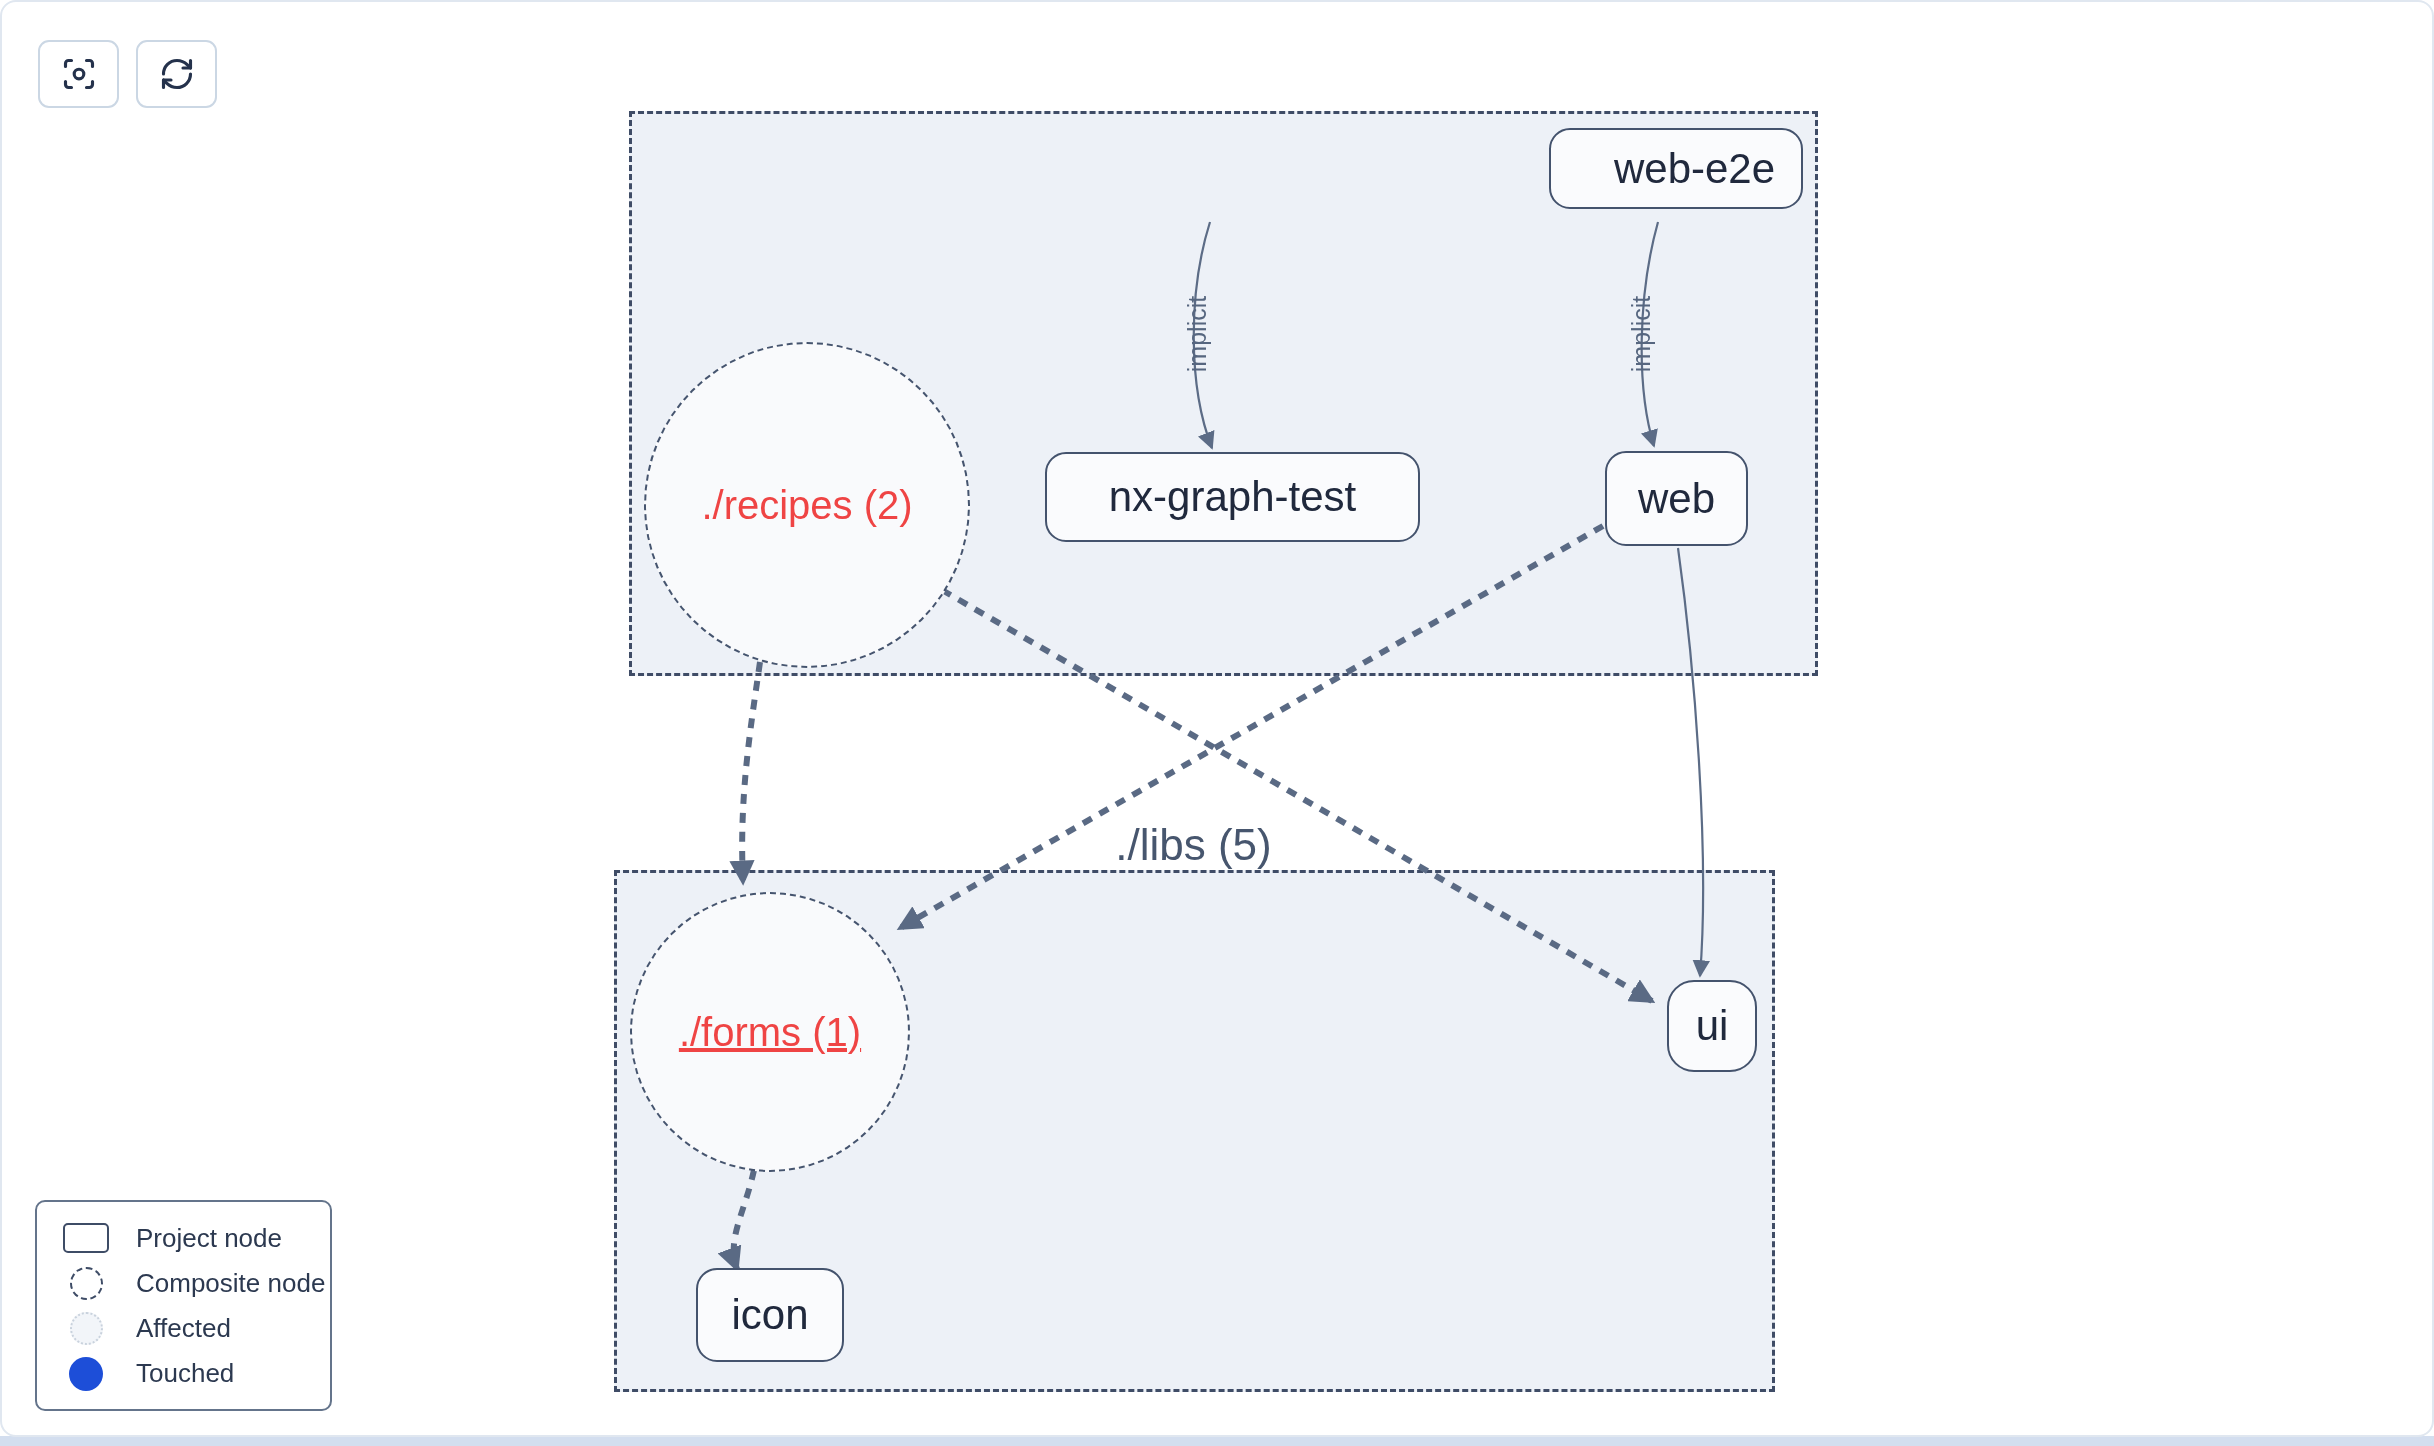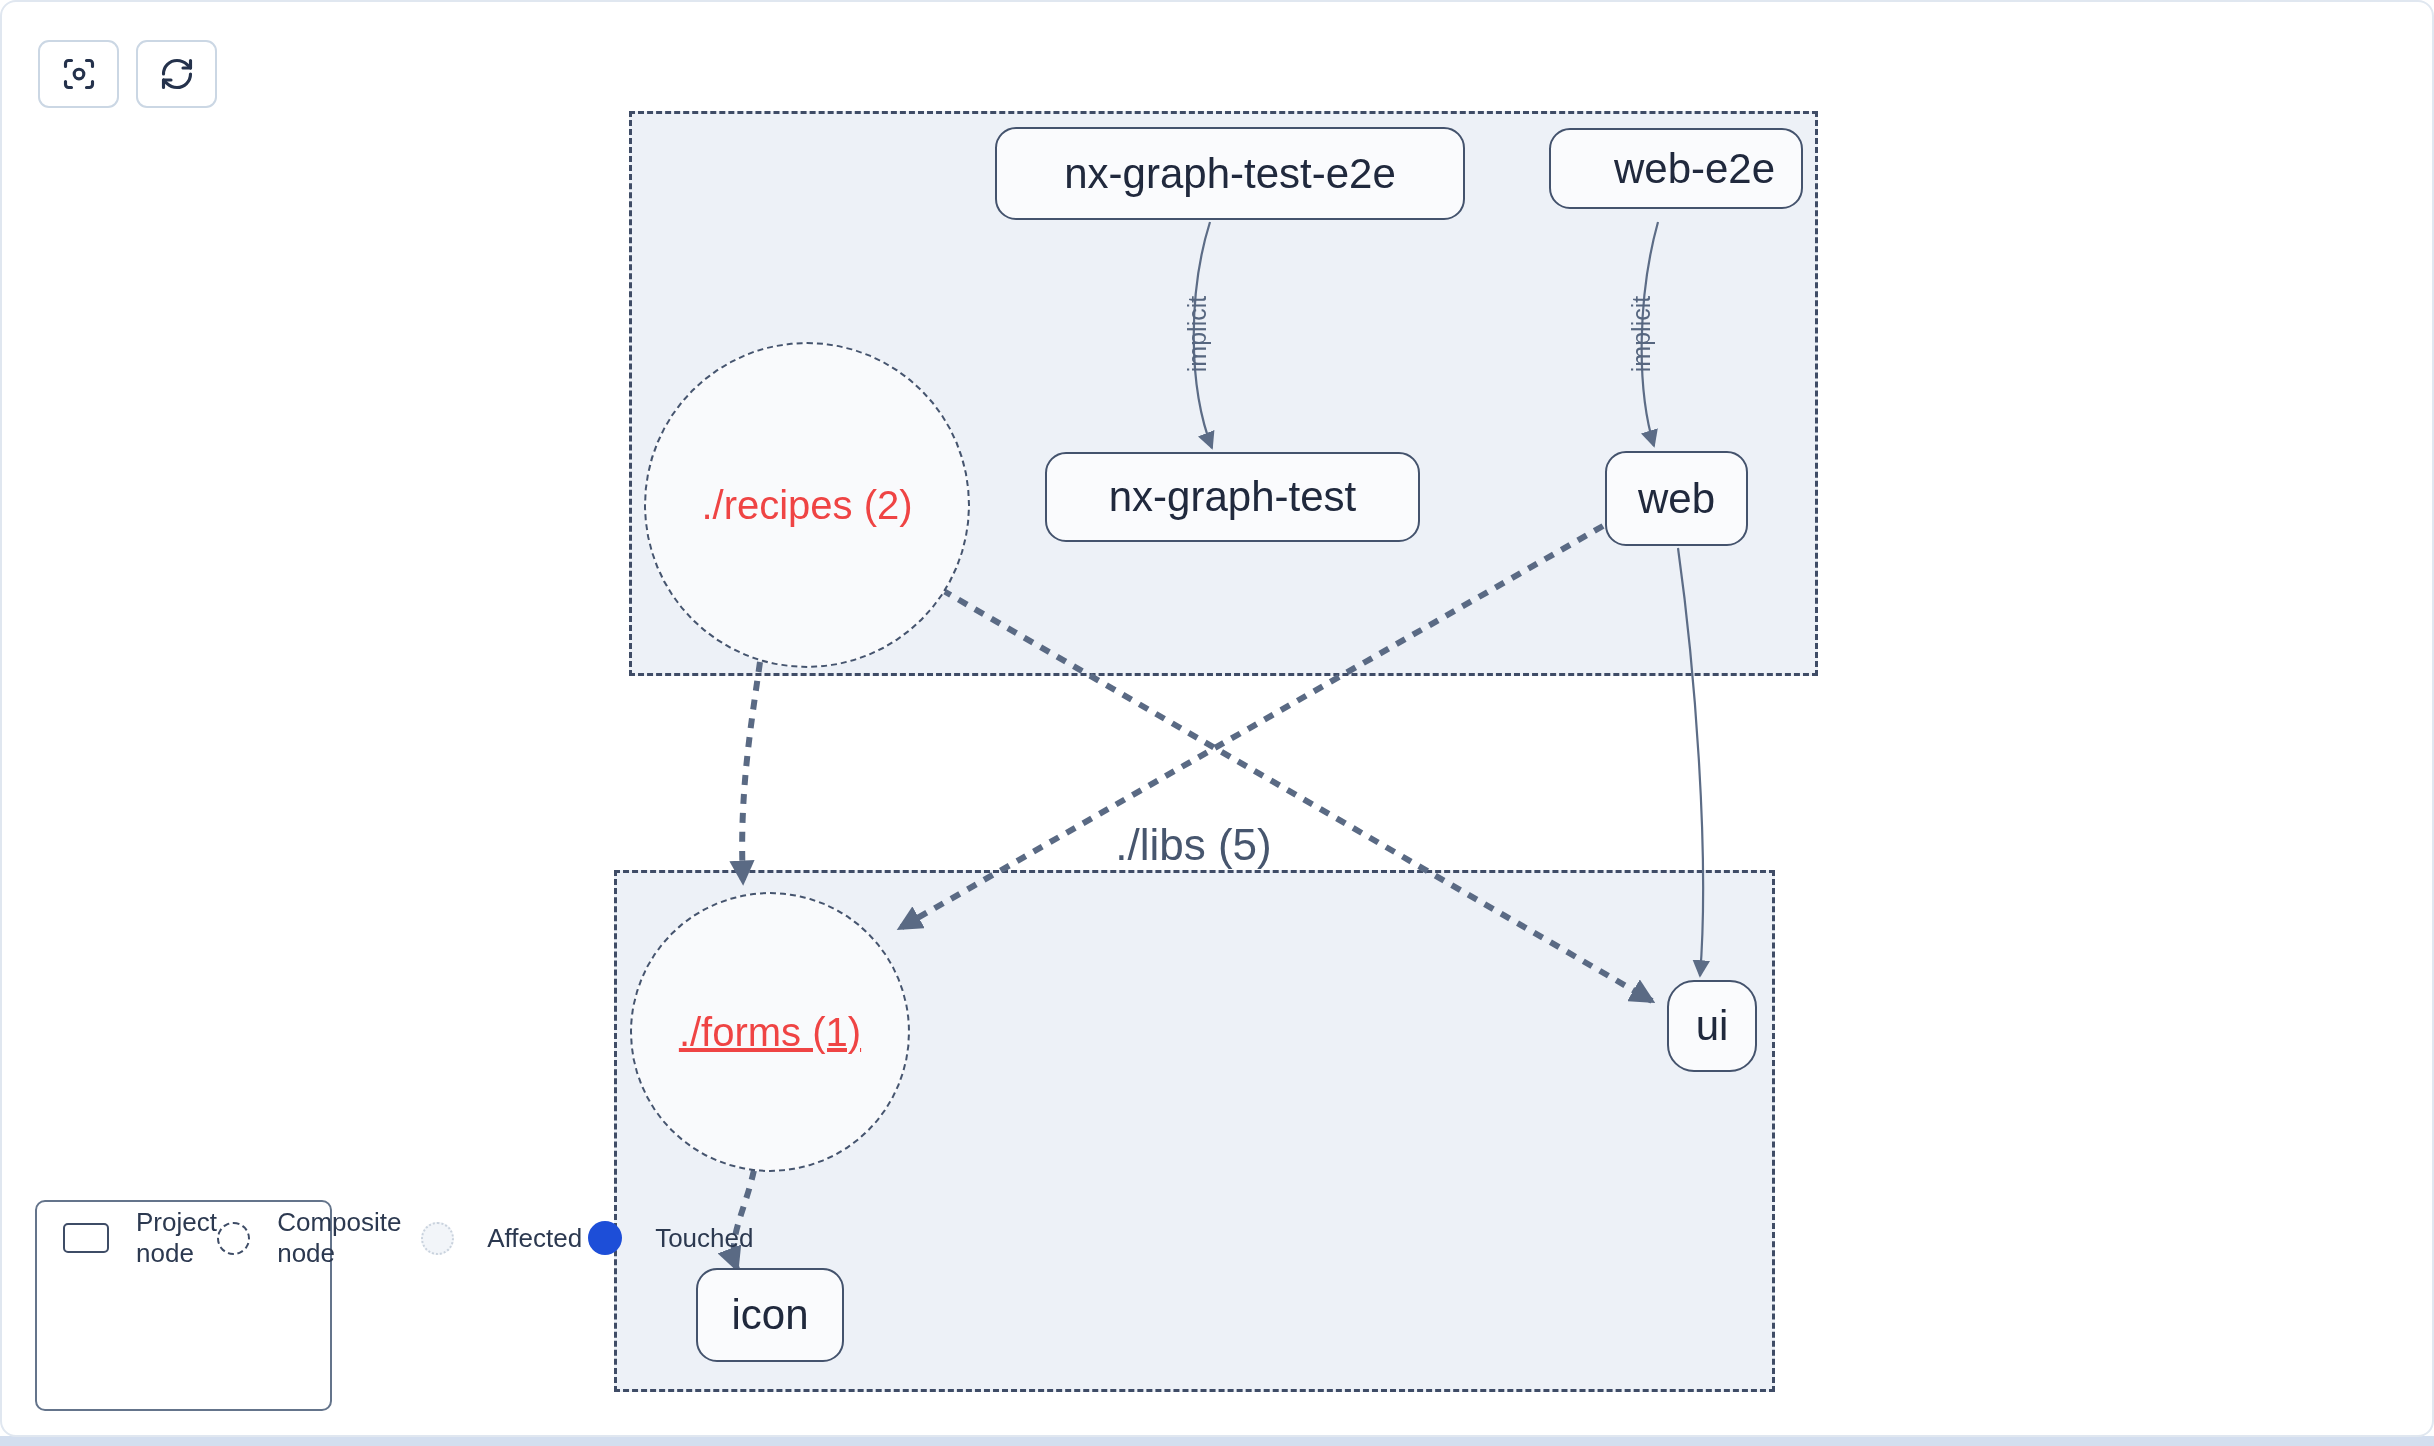--- a/index.html
+++ b/index.html
@@ -45,21 +45,21 @@
   #n-icon              { left:694px;  top:1266px; width:148px; height:94px; }
   .node-circle { position:absolute; z-index:10; display:flex; align-items:center; justify-content:center;
                  background:#f9fafc; border:2.6px dashed #45546e; border-radius:50%;
                  font-size:40px; color:#ef4444; cursor:pointer; }
   #n-recipes { left:642px; top:340px; width:326px; height:326px; }
   #n-forms   { left:628px; top:890px; width:280px; height:280px;text-decoration:underline; }
 
   
   .legend { position:absolute; left:33px; top:1198px; width:297px; height:211px;
             background:#ffffff; border:2px solid #64748b; border-radius:10px; z-index:30;
-            padding:17px 0 0 26px; display:flex; flex-direction:row; justify-content:space-between; }
+            padding:17px 0 0 26px; display:flex; flex-direction:column; justify-content:space-between; }
   .legend { padding-bottom:16px; }
   .legend-row { display:flex; align-items:center; height:38px; }
   .legend-swatch-col { width:46px; display:flex; align-items:center; justify-content:center; }
   .legend-text { margin-left:27px; font-size:26px; color:#2c3950; }
   .sw-project   { width:46px; height:30px; border:2.5px solid #3e4c66; border-radius:5px; background:#fff; }
   .sw-composite { width:33px; height:33px; border:2.5px dashed #3e4c66; border-radius:50%; background:#fff; }
   .sw-affected  { width:33px; height:33px; border:2px dotted #c9d2dd; border-radius:50%; background:#f2f5f9; }
   .sw-touched   { width:34px; height:34px; border-radius:50%; background:#1d4ed8; }
 </style>
 </head>
@@ -109,23 +109,20 @@
 
     <path class="edge-thick" d="M 758 660 C 748 730 737 795 741 880" marker-end="url(#arrow-thick)"></path>
     <path class="edge-thick" d="M 940 588 L 1650 999" marker-end="url(#arrow-thick)"></path>
     <path class="edge-thick" d="M 1601 524 L 898 926" marker-end="url(#arrow-thick)"></path>
     <path class="edge-thick" d="M 752 1168 C 743 1210 724 1238 735 1267" marker-end="url(#arrow-thick)"></path>
 
     <text class="edge-label" transform="translate(1197 332) rotate(-90)" text-anchor="middle" dominant-baseline="middle">implicit</text>
     <text class="edge-label" transform="translate(1641 332) rotate(-90)" text-anchor="middle" dominant-baseline="middle">implicit</text>
   </svg>
 
-  <div class="node-box" id="n-nx-graph-test-e2e">
-    <span>nx-graph-test-e2e</span>
-  </div>
   <div class="node-box" id="n-web-e2e">
     <span>web-e2e</span>
   </div>
   <div class="node-circle" id="n-recipes">
     <span>./recipes (2)</span>
   </div>
   <div class="node-box" id="n-nx-graph-test">
     <span>nx-graph-test</span>
   </div>
   <div class="node-box" id="n-web">

